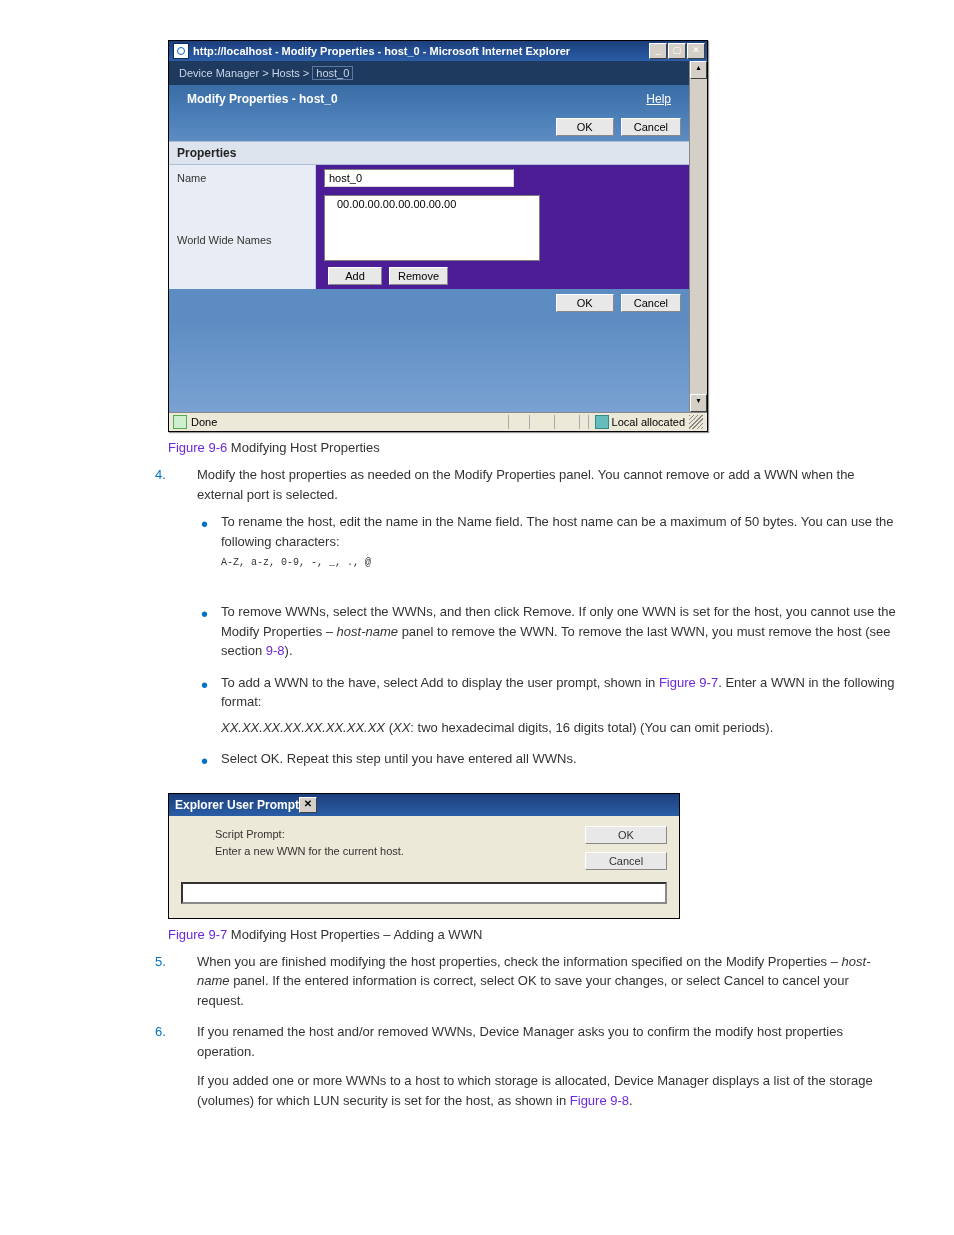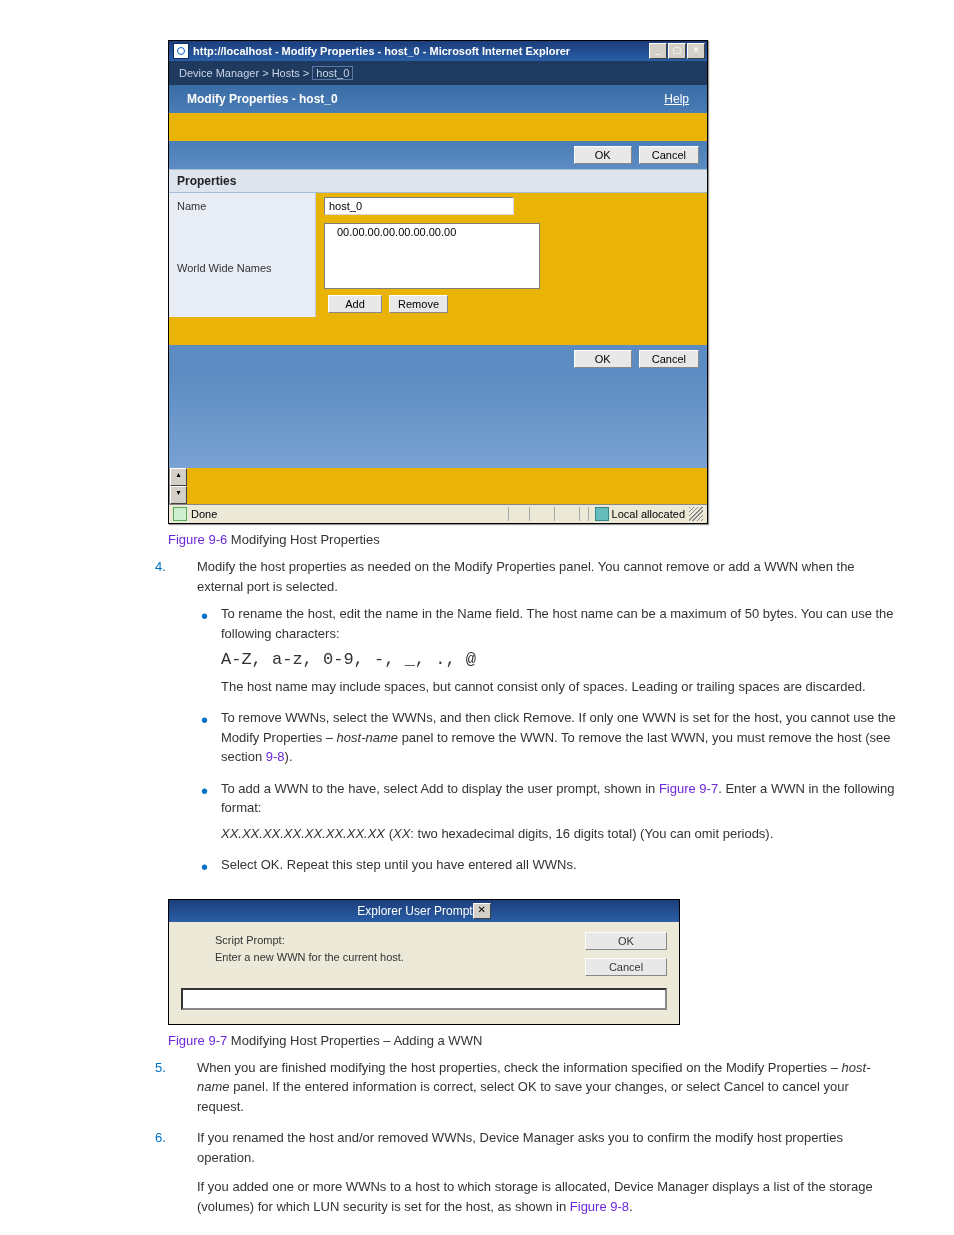--- a/index.html
+++ b/index.html
@@ -60,22 +60,21 @@
     background: #d4d0c8;
     border: 1px solid #fff;
     border-right-color:#404040; border-bottom-color:#404040;
     font-size: 9px;
     line-height: 12px;
     text-align: center;
     font-family: "Marlett", Arial, sans-serif;
   }
   .ie-body {
     display:flex;
-    background:#eab308;
-    flex-direction:column;
+    background:#4c1d95;
   }
   .ie-inner {
     flex:1;
     padding:0;
   }
   .ie-scroll {
     width:17px;
     background:#d4d0c8;
     border-left:1px solid #888;
     display:flex;
@@ -108,21 +107,20 @@
     display:flex;
     justify-content:space-between;
     align-items:center;
     font-size:12px;
   }
   .app-header2 .help{ text-decoration:underline; font-weight:normal; cursor:pointer;}
   .okcancel-bar{
     background:linear-gradient(to bottom,#4a7db6,#5c8cc2);
     padding:5px 8px;
     text-align:right;
-    margin-top:28px;
   }
   .win-btn{
     display:inline-block;
     background:#e8e8e8;
     border:1px solid #888;
     border-top-color:#fff;border-left-color:#fff;
     padding:2px 12px;
     margin-left:4px;
     font-size:11px;
     min-width:32px;
@@ -220,35 +218,35 @@
   ul.bullets > li{
     position:relative;padding:0 0 12px 24px;
     line-height:1.5;
   }
   ul.bullets > li::before{
     content:"•";
     color:#0072c6;
     position:absolute;left:4px;top:-3px;
     font-size:20px;
   }
-  .mono{ font-family:"Courier New",monospace; font-size:17px; display:block; margin:4px 0 4px 0;}
+  .mono{ font-family:"Courier New",monospace; font-size:10px; display:block; margin:4px 0 20px 0;}
   .ital{ font-style:italic; }
   
   .prompt-shot{
     margin: 0 0 0 168px;
     width:510px;
     border:1px solid #000;
     font-family: Tahoma, Arial, sans-serif;
     font-size:11px;
   }
   .prompt-title{
     background:linear-gradient(to bottom,#1c3e7b,#2a5ea7);
-    color:#fff;font-weight:normal;
+    color:#fff;font-weight:bold;
     padding:3px 6px;
-    display:flex;justify-content:center;align-items:center;
+    display:flex;justify-content:flex-start;align-items:center;
     font-size:12px;
   }
   .prompt-title .x{
     width:16px;height:14px;background:#d4d0c8;
     border:1px solid #fff;border-right-color:#404040;border-bottom-color:#404040;
     text-align:center;line-height:12px;font-size:10px;color:#000;cursor:pointer;
   }
   .prompt-body{
     background:#ece9d8;
     padding:10px 12px 14px 12px;
@@ -340,21 +338,20 @@
   </div>
 
   <ol class="steps">
     <li>
       <span class="num">4.</span>
       <span>Modify the host properties as needed on the Modify Properties panel. You cannot remove or add a WWN when the external port is selected.</span>
       <ul class="bullets">
         <li>
           <span>To rename the host, edit the name in the Name field. The host name can be a maximum of 50 bytes. You can use the following characters:</span>
           <span class="mono">A-Z, a-z, 0-9, -, _, ., @</span>
-          <span>The host name may include spaces, but cannot consist only of spaces. Leading or trailing spaces are discarded.</span>
         </li>
         <li>
           <span>To remove WWNs, select the WWNs, and then click Remove. If only one WWN is set for the host, you cannot use the Modify Properties – </span><span class="ital">host-name</span><span> panel to remove the WWN. To remove the last WWN, you must remove the host (see section </span><span class="link">9-8</span><span>).</span>
         </li>
         <li>
           <span>To add a WWN to the have, select Add to display the user prompt, shown in </span><span class="link">Figure 9-7</span><span>. Enter a WWN in the following format:</span>
           <div style="margin-top:6px;">
             <span class="ital">XX.XX.XX.XX.XX.XX.XX.XX</span><span> (</span><span class="ital">XX</span><span>: two hexadecimal digits, 16 digits total) (You can omit periods).</span>
           </div>
         </li>

